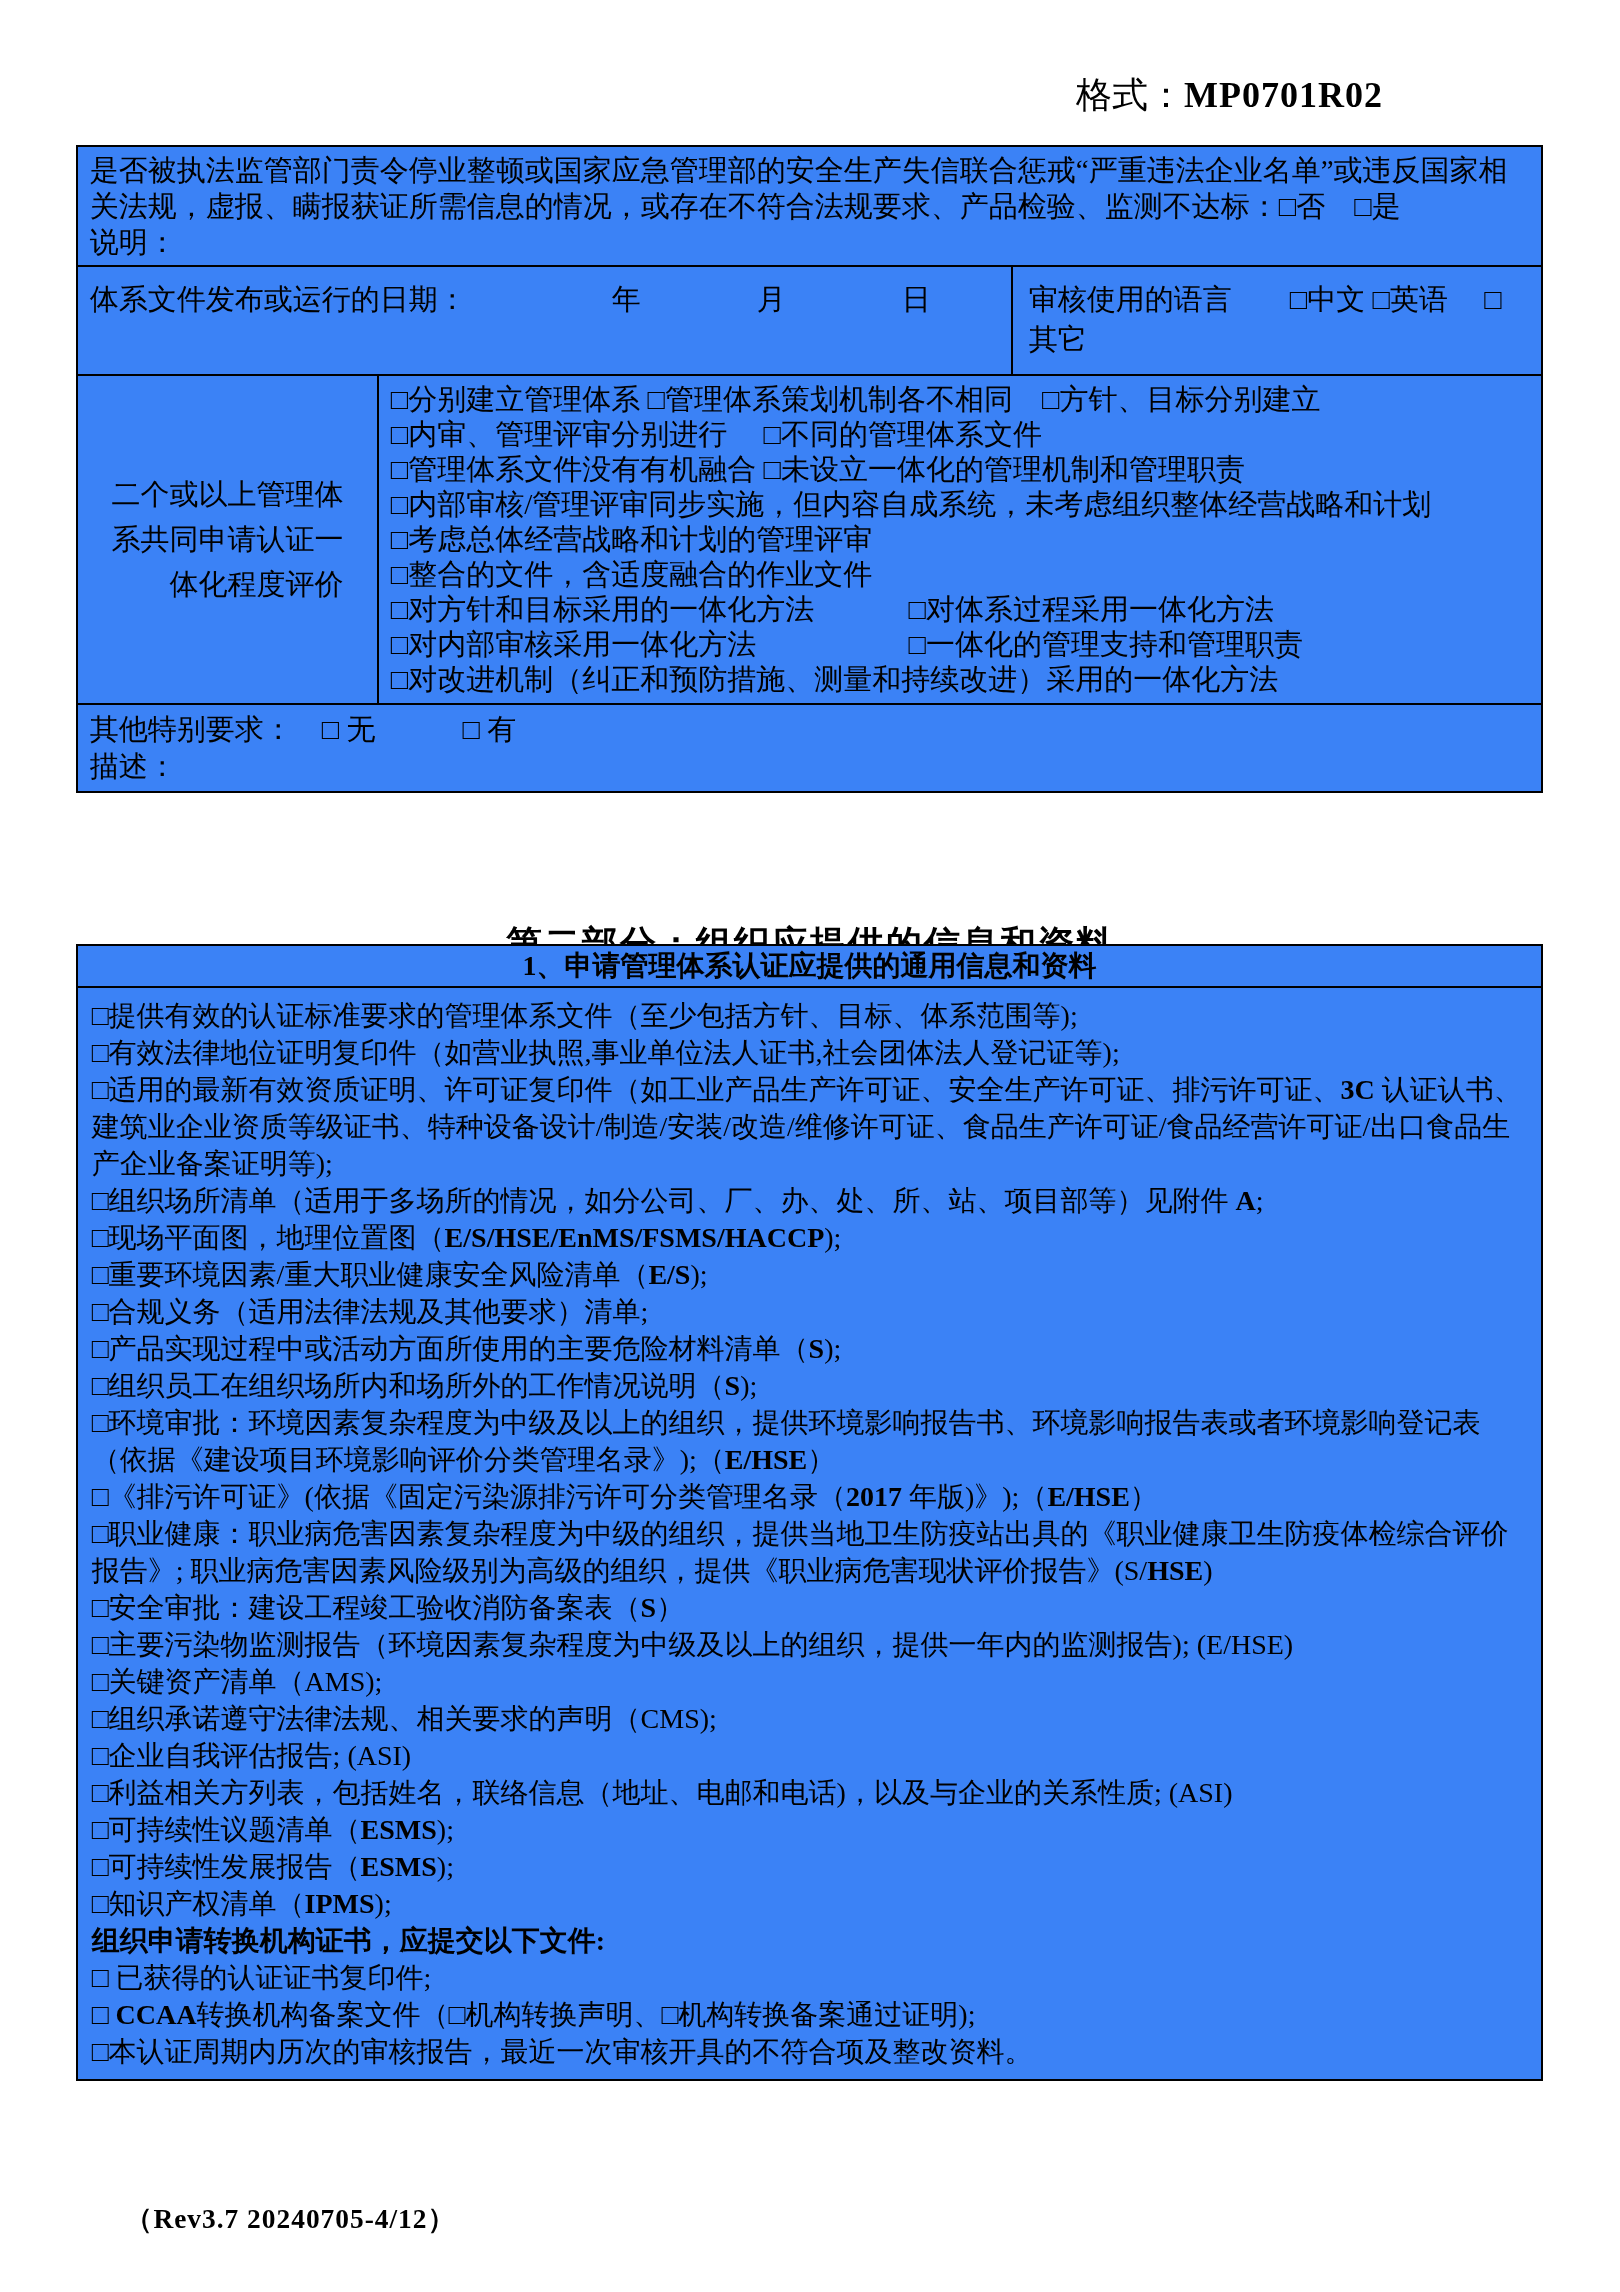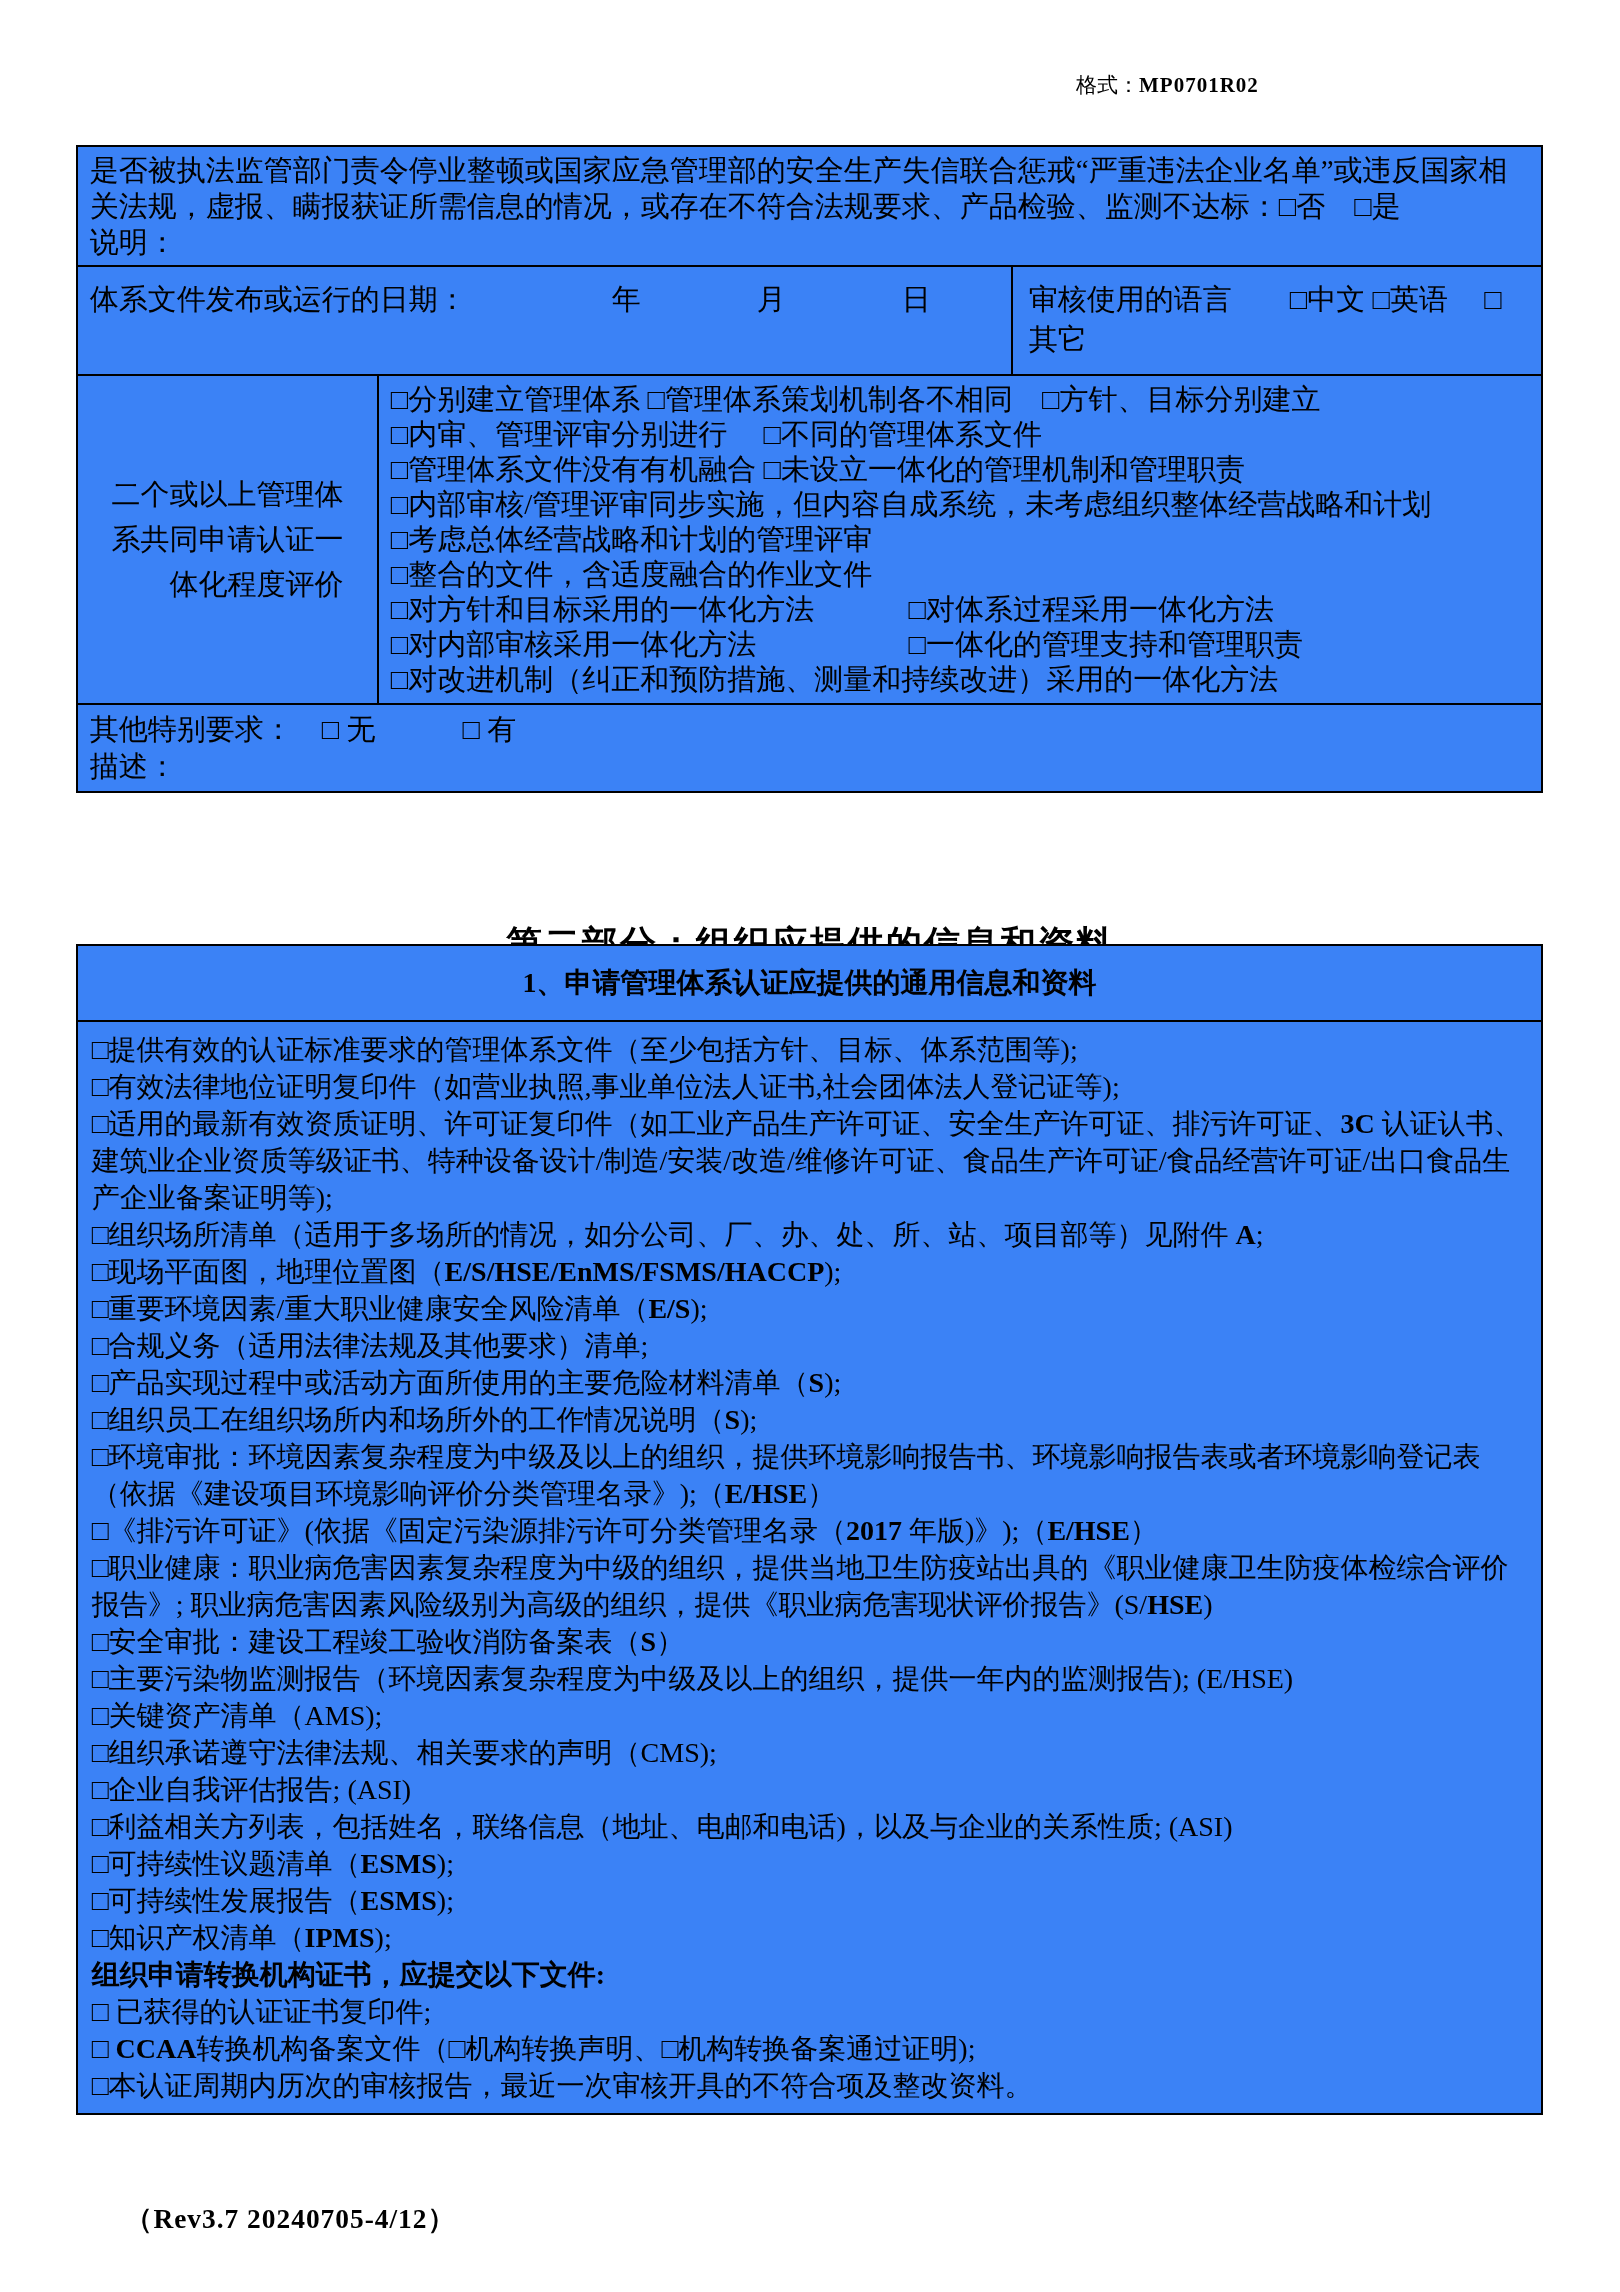--- a/index.html
+++ b/index.html
@@ -2,21 +2,21 @@
 <html><head>
 <meta charset="utf-8">
 <style>
   *{margin:0;padding:0;box-sizing:border-box}
   html,body{background:#ffffff}
   body{
     width:1620px;height:2293px;position:relative;
     font-family:"Liberation Serif", serif;color:#000;
   }
   b{font-weight:bold}
-  .format-line{position:absolute;top:71px;left:1076px;font-size:21px;white-space:pre-wrap}
+  .format-line{position:absolute;top:71px;left:1076px;font-size:36px;white-space:pre-wrap}
   .format-line .code{font-weight:bold;letter-spacing:1px}
 
   .table{position:absolute;left:76px;width:1467px;border:2.9px solid #000;background:#3b82f6}
   .t1{top:145px}
   .t1 .row{border-bottom:2px solid #000}
   .t1 .row:last-child{border-bottom:none}
   .para,.cell,.li{white-space:pre-wrap}
 
   .r1{padding:4.9px 11.8px;font-size:29px;line-height:36px}
   .flex{display:flex}
@@ -25,21 +25,21 @@
   .r2 .right-lang{flex:1;padding:13.7px 15.7px}
   .r3{font-size:29px}
   .label-cell{width:301px;border-right:2px solid #000;display:flex;align-items:center;justify-content:center;text-align:right;line-height:45px}
   .items-cell{flex:1;padding:5.9px 11.8px;line-height:35px}
   .r4{padding:4.9px 11.8px;font-size:29px;line-height:37px}
   .r5{padding:5.9px 11.8px;font-size:29px;line-height:37px}
 
   .part2-title{position:absolute;top:920px;left:0;width:100%;text-align:center;font-size:36px;font-weight:bold;letter-spacing:2px}
 
   .t2{top:944px}
-  .t2-header{border-bottom:2px solid #000;text-align:center;font-weight:bold;font-size:28px;padding:18px 0}
+  .t2-header{border-bottom:2px solid #000;text-align:center;font-weight:bold;font-size:28px;padding:1px 0}
   .t2-body{padding:8.8px 13.7px;font-size:28px;line-height:37px}
 
   .footer{position:absolute;top:2201px;left:125px;font-weight:bold;font-size:27.4px;letter-spacing:1px}
 </style>
 </head>
 <body>
 
 <div class="page">
 
   <div class="format-line"><span>格式：</span><span class="code">MP0701R02</span></div>

